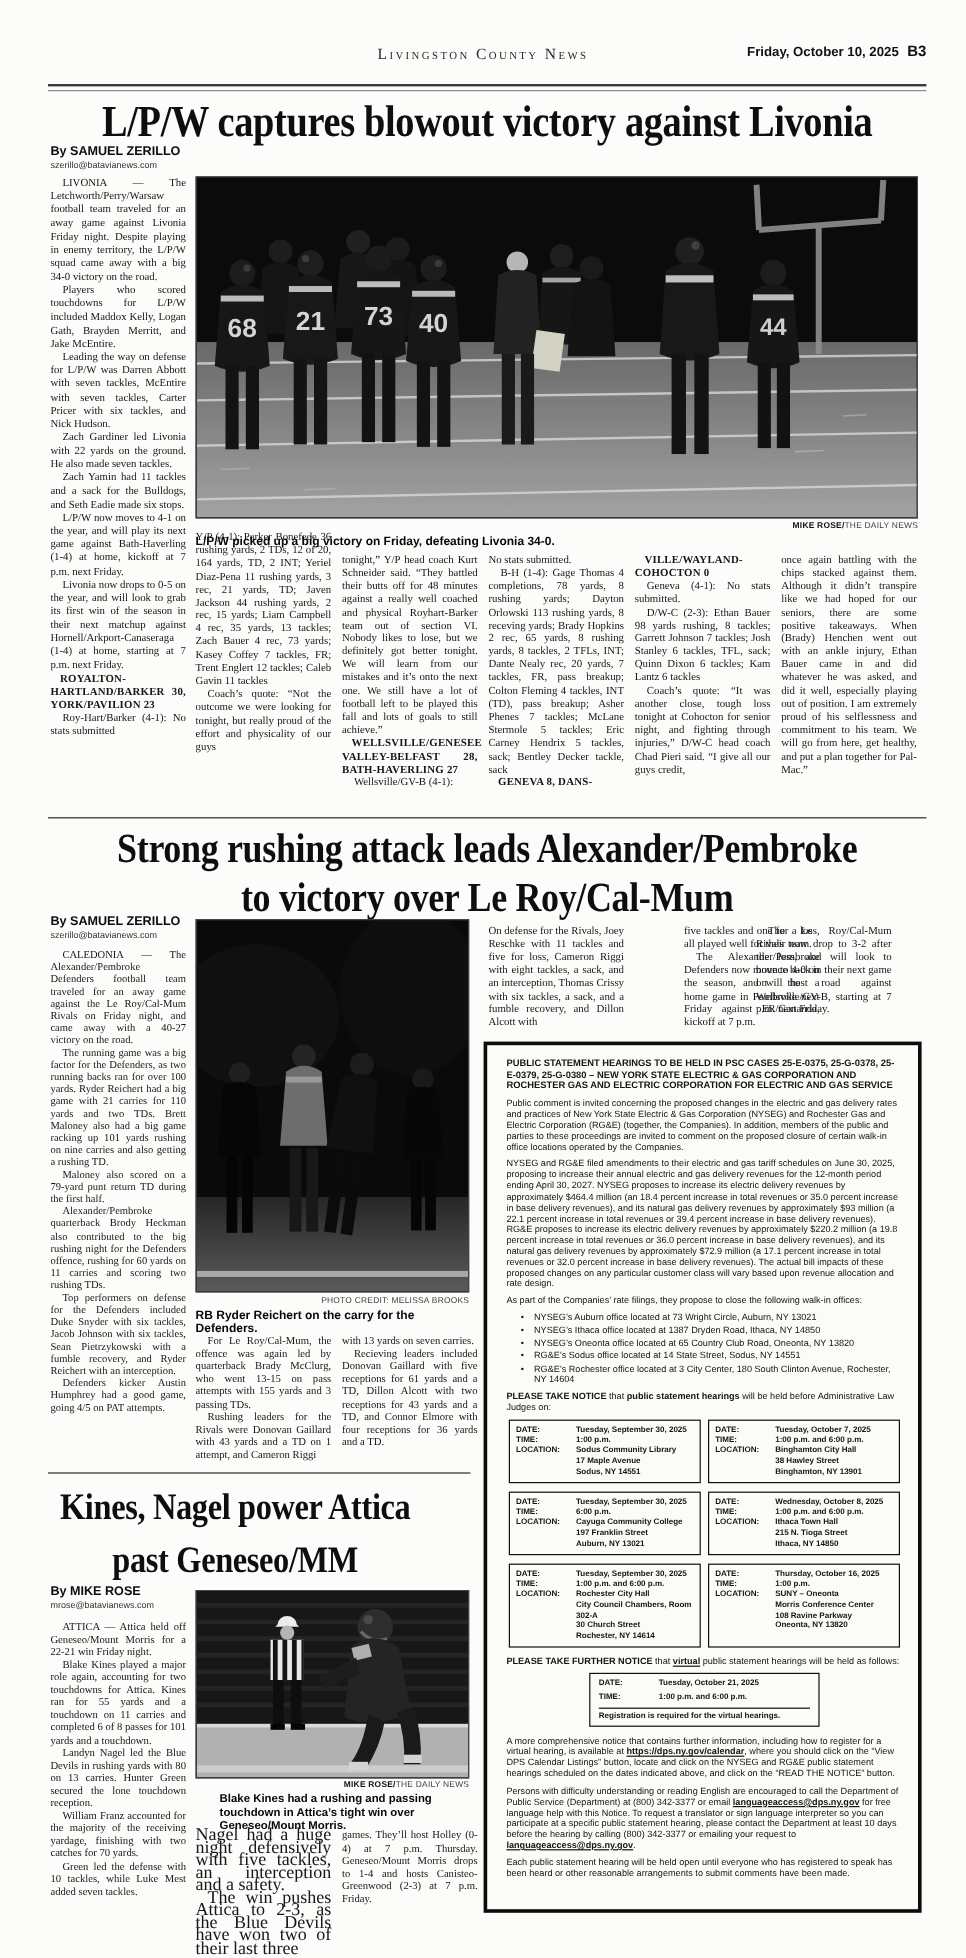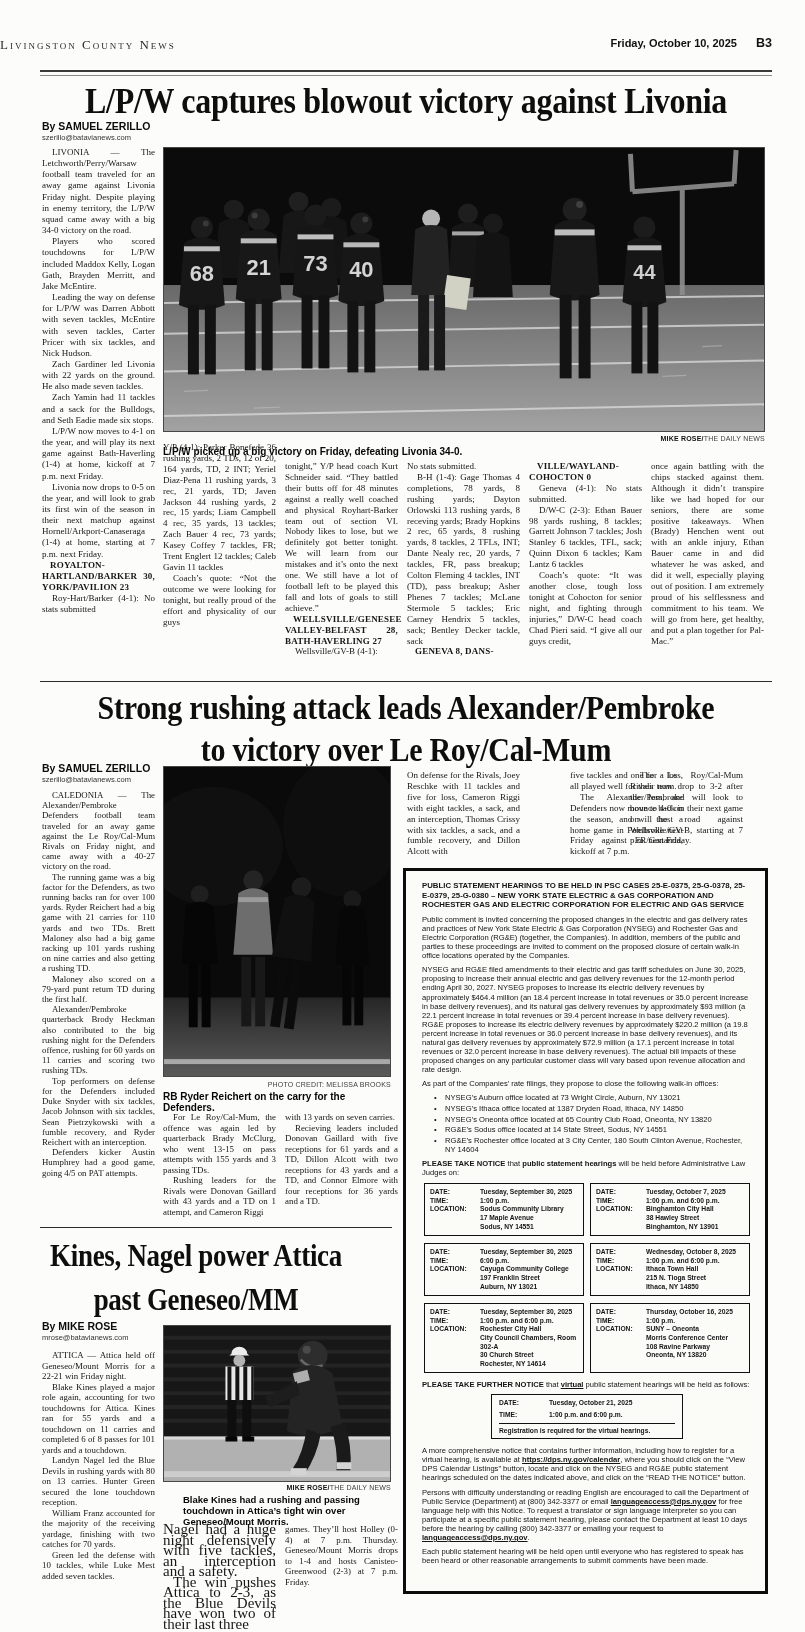--- a/index.html
+++ b/index.html
@@ -6,28 +6,28 @@
   html,body { background:#ffffff; }
   .page {
     position:relative; width:805px; height:1632px; margin:0 auto;
     background:#fcfcfa; color:#1a1a1a; overflow:hidden;
     font-family:"Liberation Serif", serif;
   }
   .abs { position:absolute; }
 
   
   .masthead {
-    top:37px; left:0; right:0; text-align:left;
+    top:37px; left:0; right:0; text-align:center;
     font-variant:small-caps; letter-spacing:2px; font-size:13px; color:#2b2b2b;
   }
   .dateline {
     top:36px; right:33px; font-family:"Liberation Sans",sans-serif;
     font-weight:bold; font-size:11px; color:#111;
   }
-  .dateline .pg { font-size:12.5px; margin-left:16px; }
+  .dateline .pg { font-size:12.5px; margin-left:4px; }
   .toprule { top:70px; left:40px; right:33px; height:6px;
     border-top:2.5px solid #3a3a3a; border-bottom:1.2px solid #8a8a8a; }
 
   
   .headline { font-weight:bold; text-align:center; color:#0e0e0e;
     transform:scaleY(1.15); transform-origin:center top; letter-spacing:-0.3px; }
   .h1 { top:80px; left:40px; right:33px; font-size:32px; }
   .h2 { top:687px; left:40px; right:33px; font-size:30px; line-height:36px; }
   .h3 { top:1234px; left:0; width:392px; font-size:27px; line-height:38px; }
   .byline { font-family:"Liberation Sans",sans-serif; }

